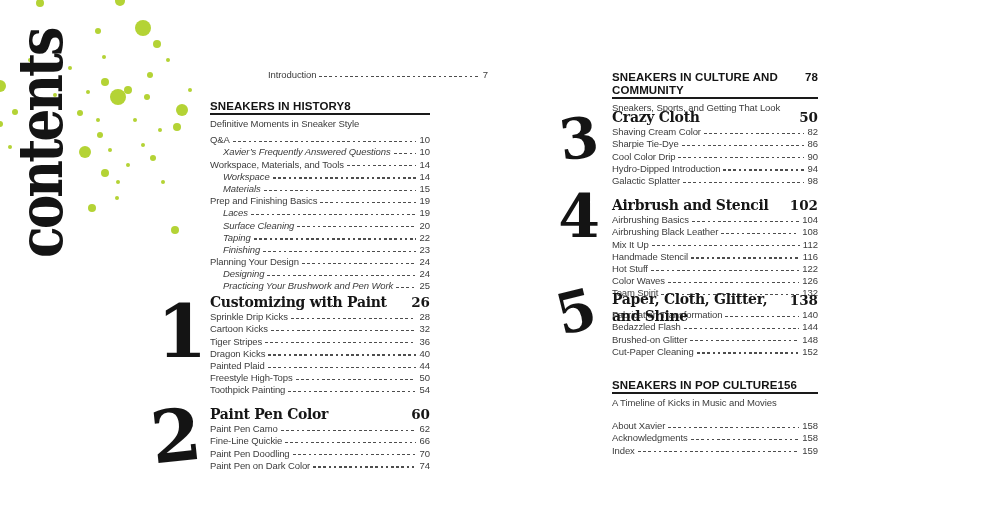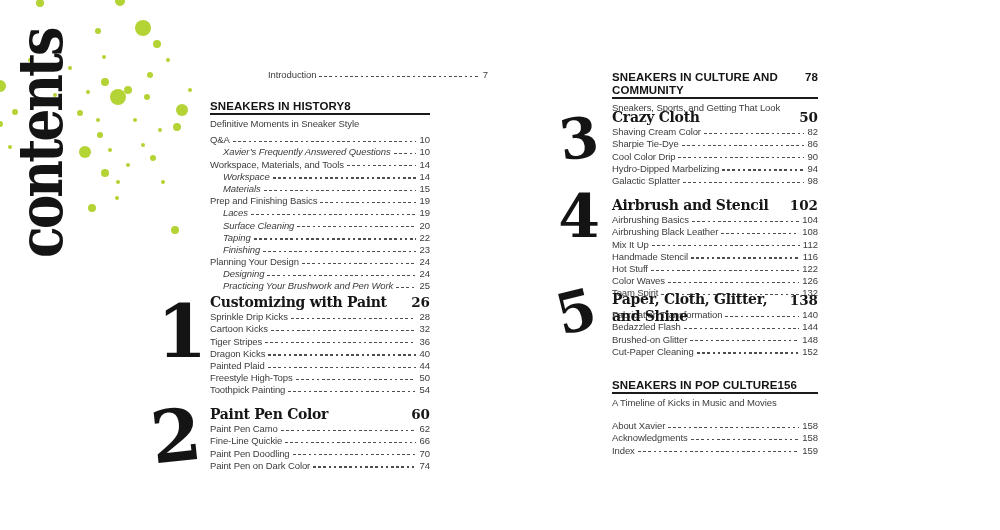--- a/index.html
+++ b/index.html
@@ -276,21 +276,21 @@
           <span class="lbl">Sharpie Tie-Dye</span>
           <span class="leader"></span>
           <span class="pg">86</span>
         </div>
         <div class="row">
           <span class="lbl">Cool Color Drip</span>
           <span class="leader"></span>
           <span class="pg">90</span>
         </div>
         <div class="row">
-          <span class="lbl">Hydro-Dipped Marbelizing</span>
+          <span class="lbl">Hydro-Dipped Introduction</span>
           <span class="leader"></span>
           <span class="pg">94</span>
         </div>
         <div class="row">
           <span class="lbl">Galactic Splatter</span>
           <span class="leader"></span>
           <span class="pg">98</span>
         </div>
       </div>
   </div>

